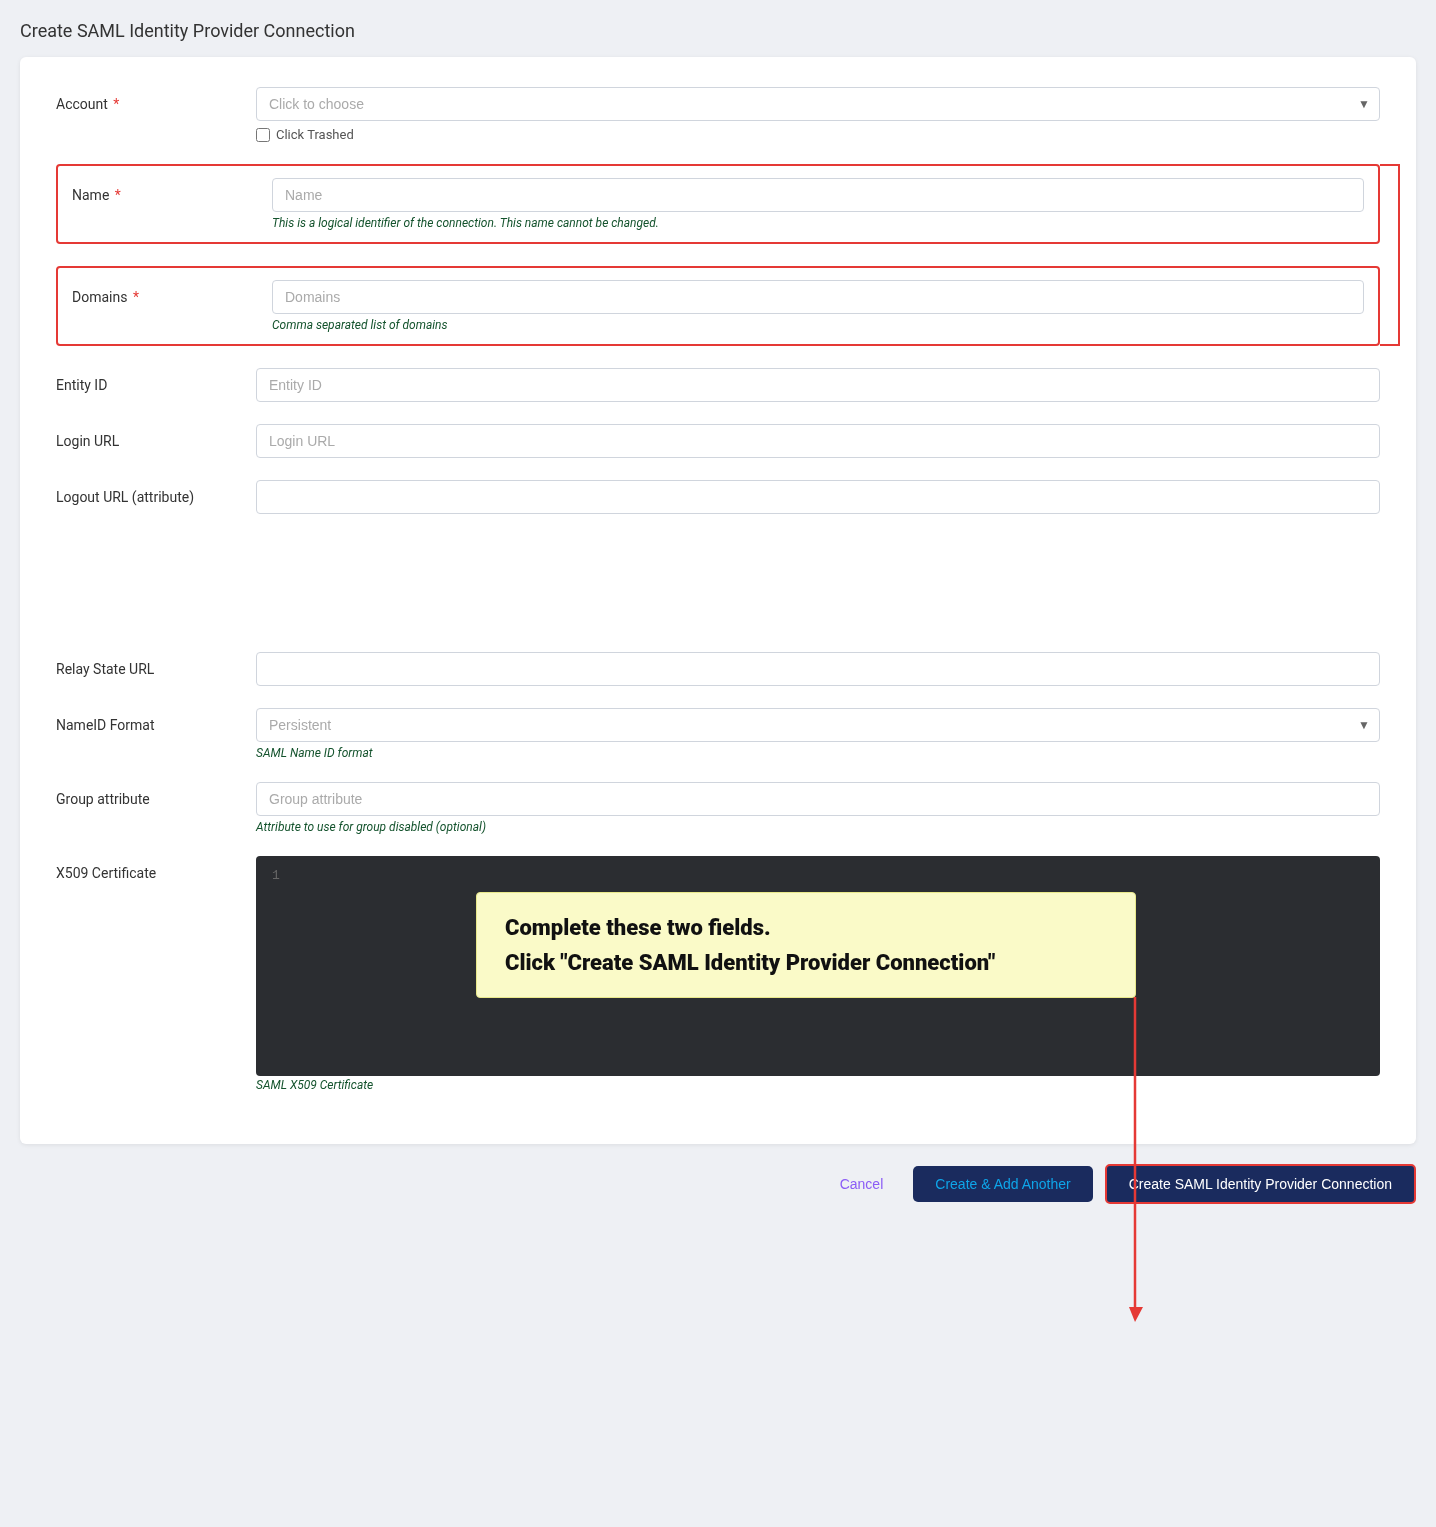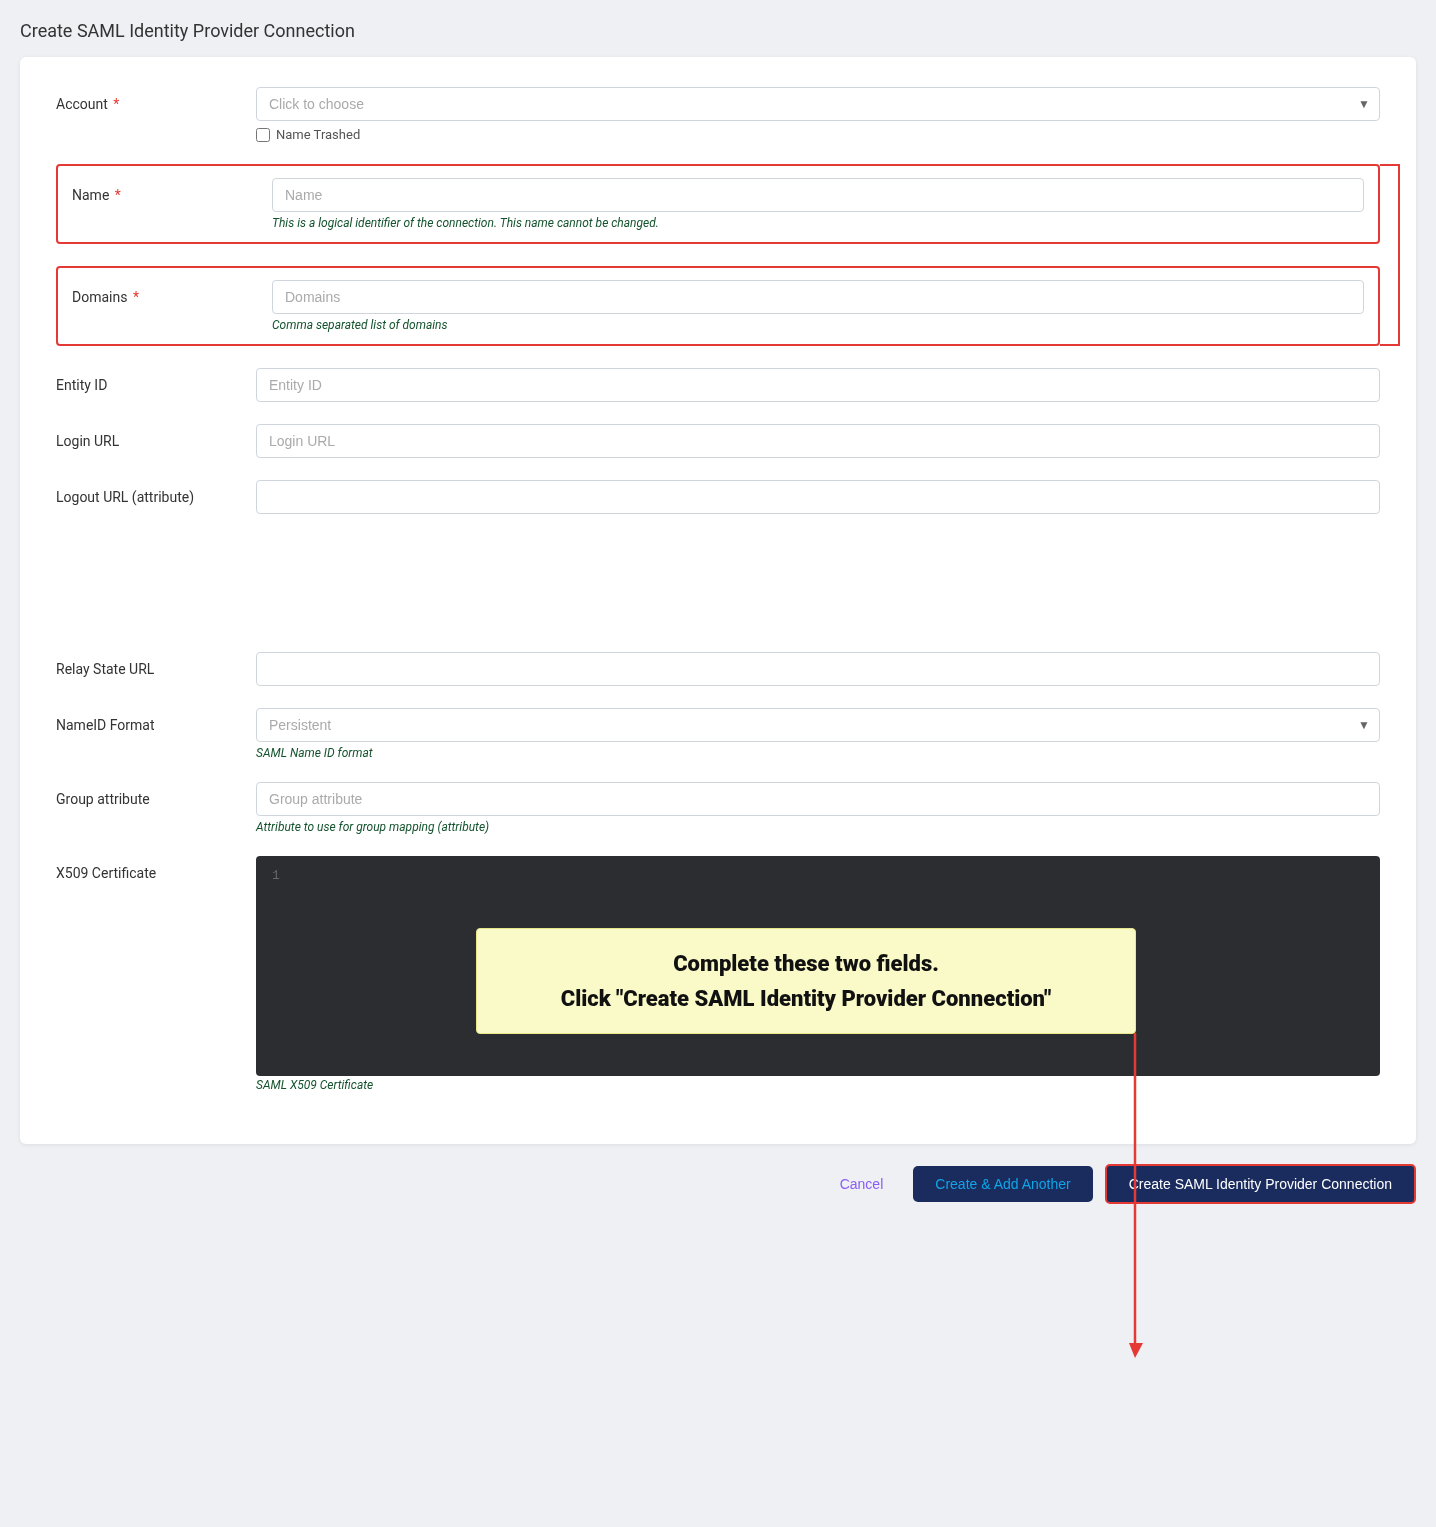--- a/index.html
+++ b/index.html
@@ -106,28 +106,27 @@
       padding: 12px 14px;
       margin-bottom: 22px;
     }
     .highlight-border .form-row {
       margin-bottom: 0;
     }
     
     .annotation-box {
       position: absolute;
       left: 210px;
-      top: 392px;
+      top: 356px;
       width: 620px;
       background: #fafac8;
       border: 1px solid #e8e88a;
       border-radius: 4px;
       padding: 22px 28px;
       z-index: 10;
-      text-align: center;
     }
     .annotation-box .ann-line1 {
       font-size: 22px;
       font-weight: 900;
       color: #111;
       margin-bottom: 10px;
     }
     .annotation-box .ann-line2 {
       font-size: 22px;
       font-weight: 900;
@@ -219,21 +218,21 @@
     </div>
     <div class="form-control-wrap">
       <div class="select-wrap">
         <select>
           <option value="">Click to choose</option>
         </select>
         <span class="select-arrow">▼</span>
       </div>
       <div class="with-trashed-row">
         <input type="checkbox" id="withTrashed" style="">
-        <label for="withTrashed">Name Trashed</label>
+        <label for="withTrashed">Click Trashed</label>
       </div>
     </div>
   </div>
 
   <div class="name-domains-section" style="position:relative;">
 
     <div class="highlight-border" style="position:relative;">
       <div class="form-row">
         <div class="form-label">
           <span>Name</span>
@@ -310,21 +309,21 @@
         <span class="select-arrow">▼</span>
       </div>
       <div class="form-hint">SAML Name ID format</div>
     </div>
   </div>
 
   <div class="form-row">
     <div class="form-label">Group attribute</div>
     <div class="form-control-wrap">
       <input type="text" class="form-input" placeholder="Group attribute" style="">
-      <div class="form-hint">Attribute to use for group mapping (attribute)</div>
+      <div class="form-hint">Attribute to use for group disabled (optional)</div>
     </div>
   </div>
 
 
   <div class="form-row">
     <div class="form-label">X509 Certificate</div>
     <div class="form-control-wrap">
       <div class="code-editor">
         <span class="code-line-number">1</span>
       </div>

